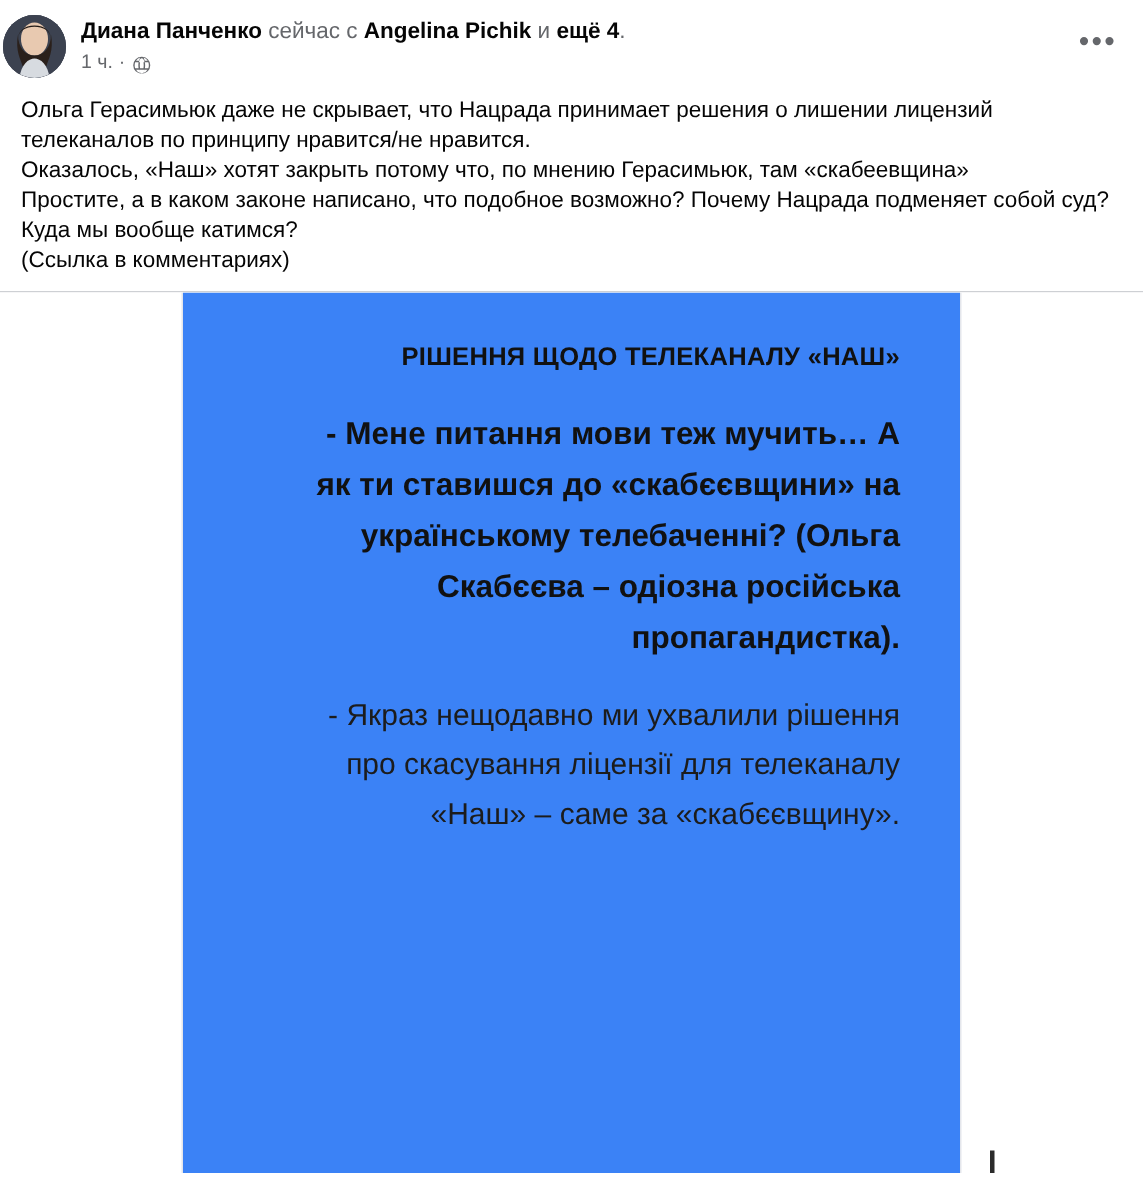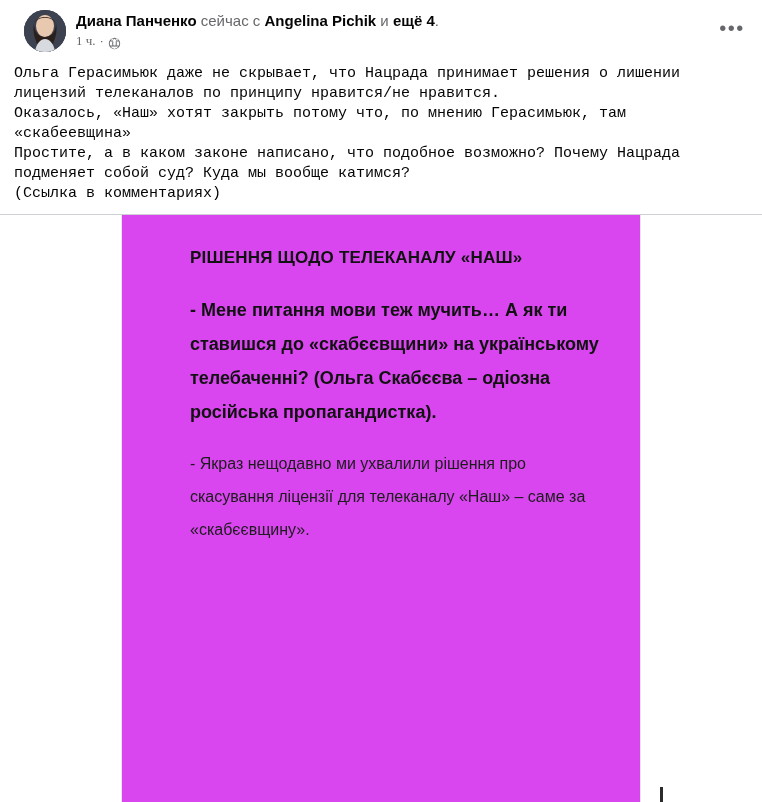--- a/index.html
+++ b/index.html
@@ -17,21 +17,21 @@
   .post {
     width: 762px;
     height: 802px;
     position: relative;
     background: #ffffff;
   }
   
   .post-header {
     display: flex;
     align-items: flex-start;
-    padding: 10px 14px 4px 24px;
+    padding: 10px 14px 4px 2px;
     box-sizing: border-box;
   }
   .avatar {
     width: 42px;
     height: 42px;
     border-radius: 50%;
     overflow: hidden;
     flex: 0 0 42px;
     margin-right: 10px;
     background: #3a3f4b;
@@ -60,21 +60,21 @@
     font-weight: bold;
   }
   .meta {
     display: flex;
     align-items: center;
     font-size: 13px;
     line-height: 16px;
     color: #65676b;
     margin-top: 2px;
   }
-  .meta .time { margin-right: 4px; font-family: Liberation Serif, serif; }
+  .meta .time { margin-right: 4px; }
   .meta .dot { margin: 0 4px 0 0; }
   .globe {
     display: inline-block;
     width: 13px;
     height: 13px;
     position: relative;
     top: 2px;
   }
   .more-btn {
     flex: 0 0 auto;
@@ -95,44 +95,44 @@
   .post-body {
     padding: 8px 14px 10px 14px;
     font-size: 15px;
     line-height: 20px;
     color: #050505;
     box-sizing: border-box;
   }
   .post-body p {
     margin: 0;
     white-space: pre-wrap;
-    font-family: Liberation Mono, monospace;
   }
   .divider {
     height: 1px;
     background: #ced0d4;
     width: 100%;
   }
   
   .attachment {
     position: relative;
     width: 762px;
     height: 587px;
     background: #ffffff;
     overflow: hidden;
   }
   .doc-sheet {
     position: absolute;
     left: 122px;
     top: 0;
     width: 518px;
     height: 587px;
-    background: #d946ef;
+    background: #3b82f6;
     box-sizing: border-box;
     padding: 26px 40px 0 68px;
+    text-align: right;
   }
   .gutter-left {
     position: absolute;
     left: 0;
     top: 0;
     width: 122px;
     height: 587px;
     background: #ffffff;
     border-right: 1px solid #e4e6eb;
     box-sizing: border-box;
@@ -149,28 +149,28 @@
   }
   .doc-title {
     font-size: 17px;
     line-height: 34px;
     font-weight: bold;
     color: #111111;
     letter-spacing: 0.2px;
     margin: 0 0 18px 0;
   }
   .doc-q {
-    font-size: 18px;
+    font-size: 21px;
     line-height: 34px;
     font-weight: bold;
     color: #111111;
     margin: 0 0 18px 0;
   }
   .doc-p {
-    font-size: 16px;
+    font-size: 20px;
     line-height: 33px;
     color: #1c1c1c;
     margin: 0 0 16px 0;
   }
   .doc-p em { font-style: italic; }
   .caret {
     position: absolute;
     left: 660px;
     top: 572px;
     width: 3px;

